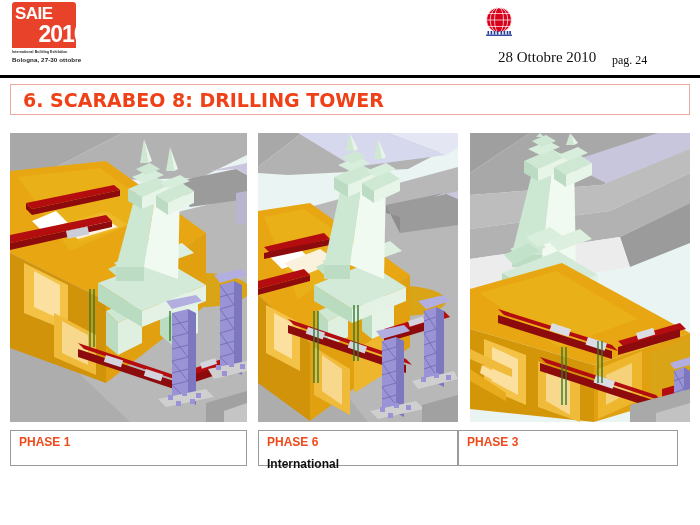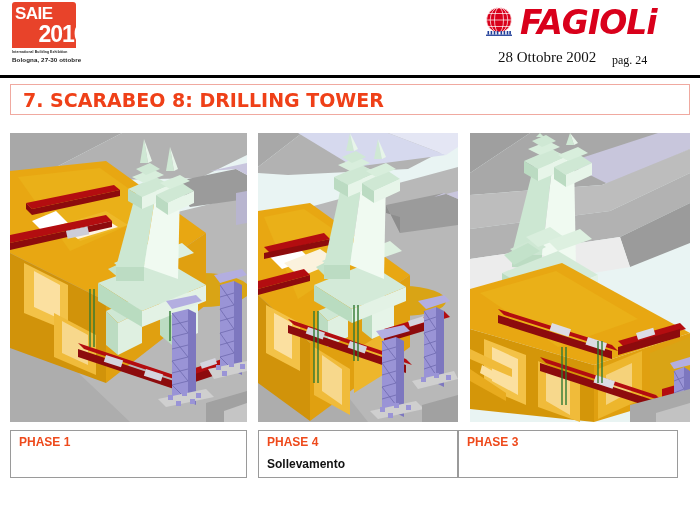--- a/index.html
+++ b/index.html
@@ -87,21 +87,21 @@
 
   
   .panel{position:absolute;top:133px;height:289px;overflow:hidden;background:#b5b5b5;}
   #panel-1{left:10px;width:237px;}
   #panel-2{left:258px;width:200px;}
   #panel-3{left:470px;width:220px;}
   .panel svg{display:block;width:100%;height:100%;}
 
   
   .caption{
-    position:absolute;top:430px;height:48px;
+    position:absolute;top:430px;height:36px;
     border:1px solid #9a9a9a;background:#ffffff;box-sizing:border-box;
   }
   #caption-1{left:10px;width:237px;}
   #caption-2{left:258px;width:200px;}
   #caption-3{left:458px;width:220px;}
   .caption-title{
     position:absolute;left:8px;top:4px;
     color:#ee4a1c;font-size:12px;font-weight:bold;
     line-height:15px;white-space:nowrap;
   }
@@ -138,30 +138,29 @@
       <rect x="0" y="3.6" width="26" height="1.3" fill="#1f3d99"></rect>
       <rect x="1.5" y="0" width="1.6" height="3.6" fill="#1f3d99"></rect>
       <rect x="4.6" y="0" width="1.6" height="3.6" fill="#1f3d99"></rect>
       <rect x="7.7" y="0" width="1.6" height="3.6" fill="#1f3d99"></rect>
       <rect x="10.8" y="0" width="1.6" height="3.6" fill="#1f3d99"></rect>
       <rect x="14.5" y="0" width="1.6" height="3.6" fill="#1f3d99"></rect>
       <rect x="17.6" y="0" width="1.6" height="3.6" fill="#1f3d99"></rect>
       <rect x="20.7" y="0" width="1.6" height="3.6" fill="#1f3d99"></rect>
       <rect x="23.3" y="0" width="1.6" height="3.6" fill="#1f3d99"></rect>
     </svg>
-    <div id="fagioli-word">FAGIOLi</div>
   </div>
 
-  <div id="header-date">28 Ottobre 2002</div>
+  <div id="header-date">28 Ottobre 2010</div>
   <div id="header-page">pag. 24</div>
   <div id="header-rule"></div>
 </div>
 
 <div id="title-box">
-  <div id="title-text">7. SCARABEO 8: DRILLING TOWER</div>
+  <div id="title-text">6. SCARABEO 8: DRILLING TOWER</div>
 </div>
 
 <div class="panel" id="panel-1">
   <svg viewBox="0 0 237 289" preserveAspectRatio="none">
     <defs>
       <linearGradient id="sky1" x1="0" y1="0" x2="1" y2="1">
         <stop offset="0" stop-color="#eef7f6"></stop>
           <stop offset="1" stop-color="#dfeeec"></stop>
       </linearGradient>
     </defs>
@@ -538,18 +537,18 @@
 
     <polygon points="160,272 220,256 220,289 160,289" fill="#a9a9a9"></polygon>
     <polygon points="186,280 220,270 220,289 186,289" fill="#c2c2c2"></polygon>
   </svg>
 </div>
 
 <div class="caption" id="caption-1">
   <div class="caption-title">PHASE 1</div>
 </div>
 <div class="caption" id="caption-2">
-  <div class="caption-title">PHASE 4</div>
-  <div class="caption-body">Sollevamento</div>
+  <div class="caption-title">PHASE 6</div>
+  <div class="caption-body">International</div>
 </div>
 <div class="caption" id="caption-3">
   <div class="caption-title">PHASE 3</div>
 </div>
 
 </body></html>

